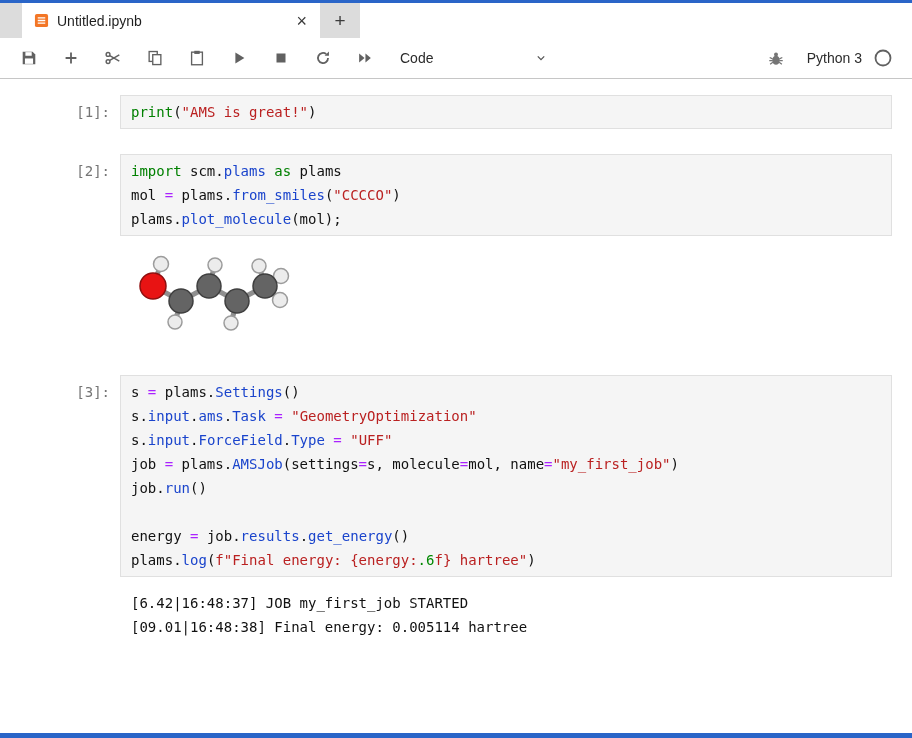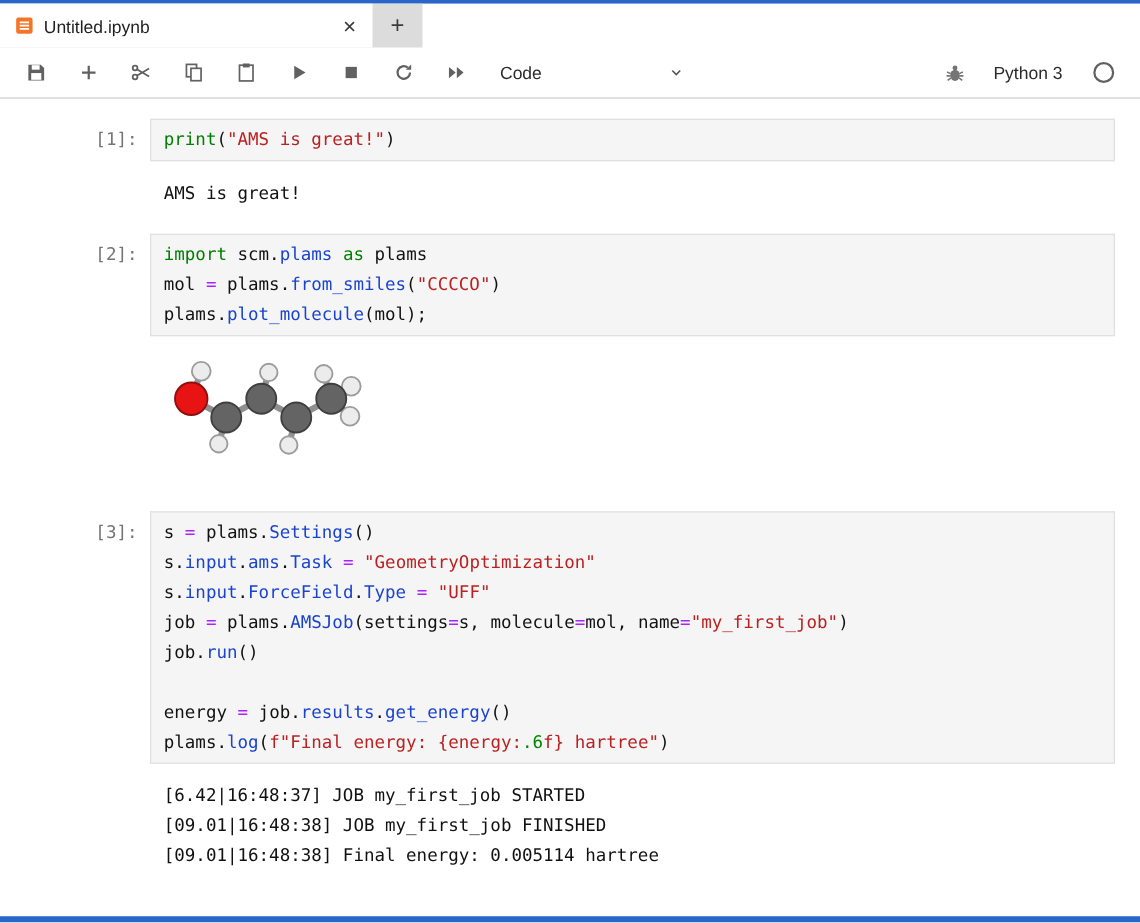--- a/index.html
+++ b/index.html
@@ -15,38 +15,38 @@
     width:912px;height:738px;overflow:hidden;background:#fff;position:relative;
     font-family:"Liberation Sans","DejaVu Sans",sans-serif;
   }
   .top-accent{height:3px;background:var(--accent);}
   .bottom-accent{position:absolute;left:0;right:0;bottom:0;height:5px;background:var(--accent);z-index:10;}
 
   
   .tabbar{height:35px;background:#fff;display:flex;align-items:stretch;}
   .tabs-container{display:flex;background:#dcdcdc;align-items:stretch;}
   .tab{display:flex;align-items:center;gap:8px;background:#fff;width:298px;padding:0 10px 0 12px;
-       font-size:14px;color:#1f1f1f;cursor:default;}
+       font-size:14px;color:#1f1f1f;cursor:default;margin-left:22px;}
   .tab-title{flex:1;white-space:nowrap;overflow:hidden;}
   .tab-close{color:#3c3c3c;font-size:18px;line-height:1;padding:0 3px;cursor:pointer;}
   .add-tab{width:40px;display:flex;align-items:center;justify-content:center;
            font-size:19px;color:#3c3c3c;cursor:pointer;}
 
   
   .toolbar{height:41px;display:flex;align-items:center;padding:0 8px;background:#fff;
            border-bottom:1px solid #c6c6c6;}
   .tb-group{display:flex;align-items:center;}
   .tb-btn{background:none;border:none;width:42px;height:32px;display:flex;align-items:center;
           justify-content:center;cursor:pointer;padding:0;}
   .tb-icon{display:inline-flex;align-items:center;justify-content:center;}
   .celltype-select{display:flex;align-items:center;margin-left:14px;font-size:14px;color:#2b2b2b;cursor:pointer;gap:33px;}
   .celltype-select .val{min-width:54px;}
   .celltype-select .tb-icon{margin-left:46px;}
   .tb-spacer{flex:1;}
-  .kernel-name{font-size:14px;color:#2b2b2b;margin:0 12px 0 10px;cursor:pointer;white-space:nowrap;text-align:right;}
+  .kernel-name{font-size:14px;color:#2b2b2b;margin:0 0 0 10px;cursor:pointer;white-space:nowrap;text-align:right;}
 
   
   .notebook{padding:16px 20px 0 0;height:654px;overflow:hidden;background:#fff;}
   .cell{margin-bottom:20px;}
   .cell-row{display:flex;}
   .prompt{width:120px;flex:none;text-align:right;padding-right:10px;padding-top:5px;
           font-family:"DejaVu Sans Mono","Liberation Mono",monospace;
           font-size:14px;line-height:24px;color:#757575;}
   .input-box{flex:1;background:var(--cellbg);border:1px solid var(--cellborder);padding:4px 10px;cursor:text;}
   pre.code{margin:0;font-family:"DejaVu Sans Mono","Liberation Mono",monospace;
@@ -191,23 +191,20 @@
 <div class="notebook">
     <div class="cell">
       <div class="cell-row">
         <div class="prompt">[1]:</div>
         <div class="input-box">
           <pre class="code"><div class="cm-line"><span class="tok-builtin">print</span><span class="tok-pl">(</span><span class="tok-str">"AMS is great!"</span><span class="tok-pl">)</span></div></pre>
         </div>
       </div>
       <div class="output-row">
         <div class="prompt"></div>
-        <div class="output">
-          <div class="out-line">AMS is great!</div>
-        </div>
       </div>
     </div>
     <div class="cell">
       <div class="cell-row">
         <div class="prompt">[2]:</div>
         <div class="input-box">
           <pre class="code"><div class="cm-line"><span class="tok-kw">import</span><span class="tok-pl"> scm.</span><span class="tok-prop">plams</span><span class="tok-pl"> </span><span class="tok-kw">as</span><span class="tok-pl"> plams</span></div><div class="cm-line"><span class="tok-pl">mol </span><span class="tok-op">=</span><span class="tok-pl"> plams.</span><span class="tok-prop">from_smiles</span><span class="tok-pl">(</span><span class="tok-str">"CCCCO"</span><span class="tok-pl">)</span></div><div class="cm-line"><span class="tok-pl">plams.</span><span class="tok-prop">plot_molecule</span><span class="tok-pl">(mol);</span></div></pre>
         </div>
       </div>
       <div class="output-row">
@@ -251,20 +248,19 @@
       <div class="cell-row">
         <div class="prompt">[3]:</div>
         <div class="input-box">
           <pre class="code"><div class="cm-line"><span class="tok-pl">s </span><span class="tok-op">=</span><span class="tok-pl"> plams.</span><span class="tok-prop">Settings</span><span class="tok-pl">()</span></div><div class="cm-line"><span class="tok-pl">s.</span><span class="tok-prop">input</span><span class="tok-pl">.</span><span class="tok-prop">ams</span><span class="tok-pl">.</span><span class="tok-prop">Task</span><span class="tok-pl"> </span><span class="tok-op">=</span><span class="tok-pl"> </span><span class="tok-str">"GeometryOptimization"</span></div><div class="cm-line"><span class="tok-pl">s.</span><span class="tok-prop">input</span><span class="tok-pl">.</span><span class="tok-prop">ForceField</span><span class="tok-pl">.</span><span class="tok-prop">Type</span><span class="tok-pl"> </span><span class="tok-op">=</span><span class="tok-pl"> </span><span class="tok-str">"UFF"</span></div><div class="cm-line"><span class="tok-pl">job </span><span class="tok-op">=</span><span class="tok-pl"> plams.</span><span class="tok-prop">AMSJob</span><span class="tok-pl">(settings</span><span class="tok-op">=</span><span class="tok-pl">s, molecule</span><span class="tok-op">=</span><span class="tok-pl">mol, name</span><span class="tok-op">=</span><span class="tok-str">"my_first_job"</span><span class="tok-pl">)</span></div><div class="cm-line"><span class="tok-pl">job.</span><span class="tok-prop">run</span><span class="tok-pl">()</span></div><div class="cm-line"></div><div class="cm-line"><span class="tok-pl">energy </span><span class="tok-op">=</span><span class="tok-pl"> job.</span><span class="tok-prop">results</span><span class="tok-pl">.</span><span class="tok-prop">get_energy</span><span class="tok-pl">()</span></div><div class="cm-line"><span class="tok-pl">plams.</span><span class="tok-prop">log</span><span class="tok-pl">(</span><span class="tok-str">f"Final energy: {energy:</span><span class="tok-num">.6</span><span class="tok-str">f} hartree"</span><span class="tok-pl">)</span></div></pre>
         </div>
       </div>
       <div class="output-row">
         <div class="prompt"></div>
         <div class="output">
           <div class="out-line">[6.42|16:48:37] JOB my_first_job STARTED</div>
-          <div class="out-line">[09.01|16:48:38] JOB my_first_job FINISHED</div>
           <div class="out-line">[09.01|16:48:38] Final energy: 0.005114 hartree</div>
         </div>
       </div>
     </div>
   </div>
 
 <div class="bottom-accent"></div>
 
 </body></html>

